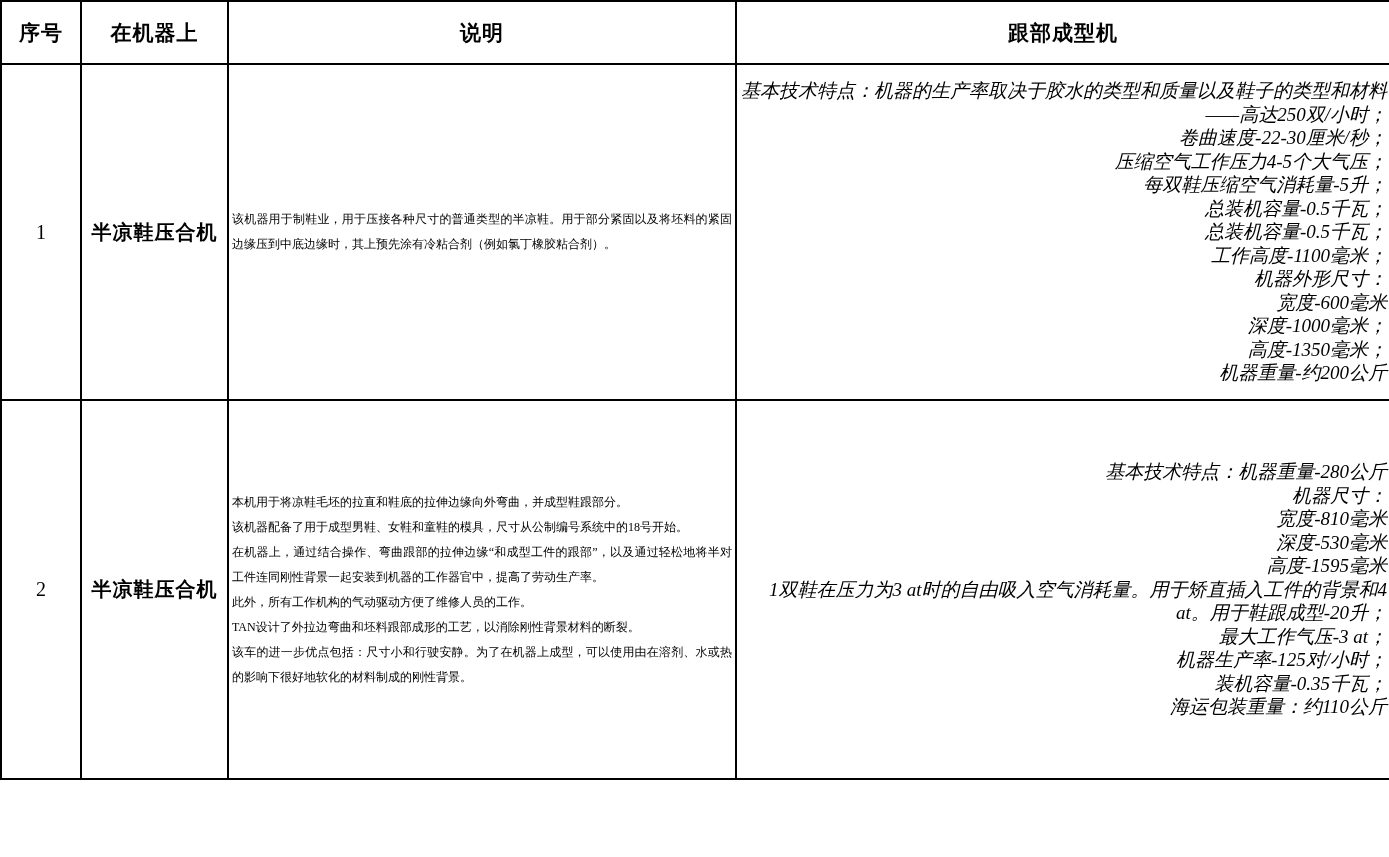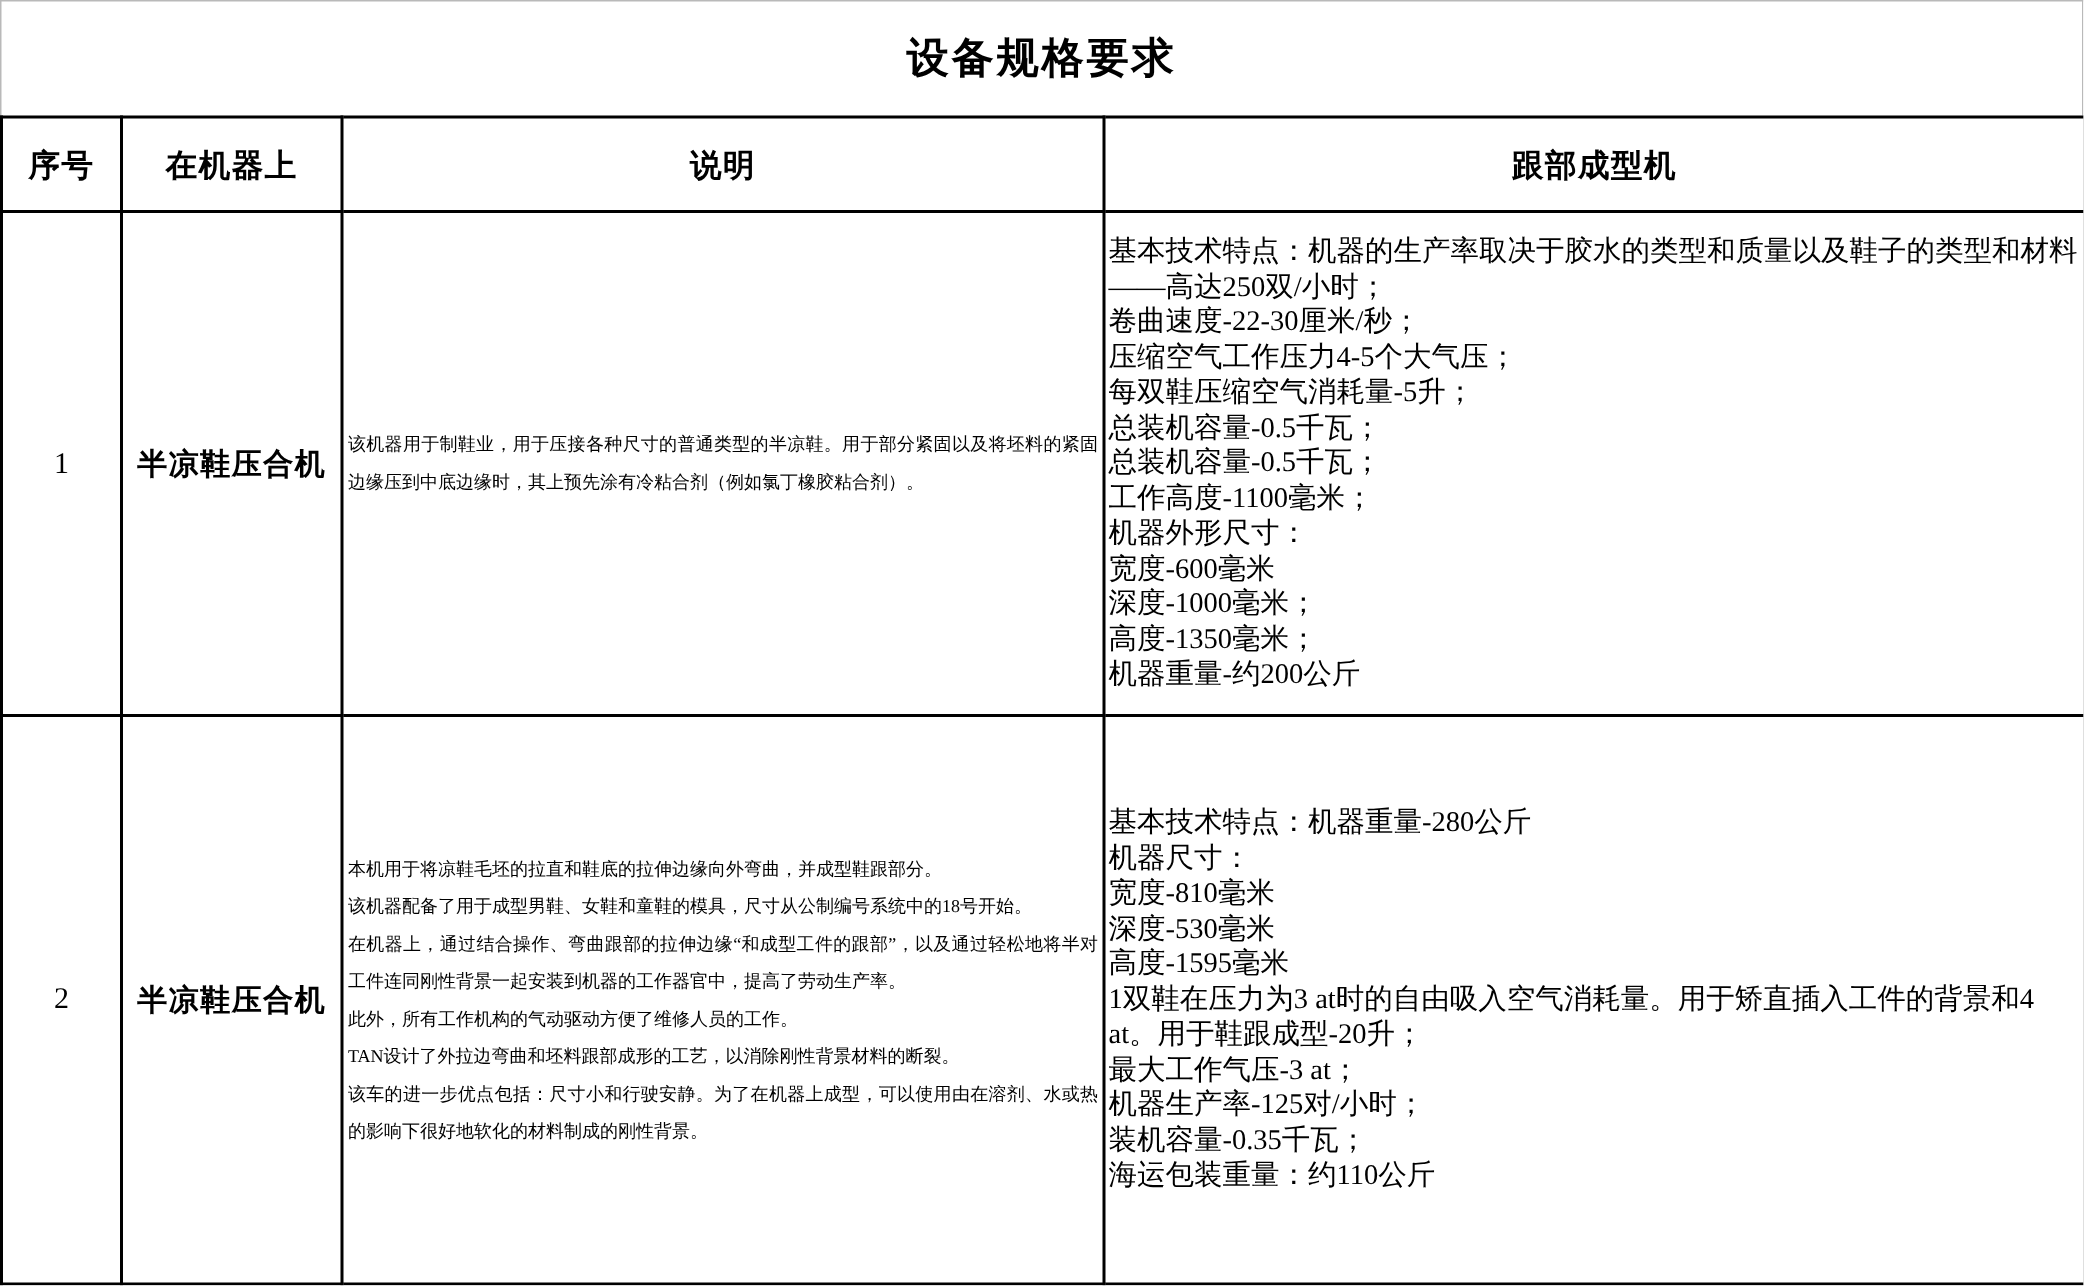--- a/index.html
+++ b/index.html
@@ -66,33 +66,31 @@
     font-size: 12px;
     line-height: 25px;
     text-align: justify;
     text-justify: inter-character;
     white-space: pre-line;
     padding: 0 3px;
   }
   td.cell-specs {
     font-size: 19px;
     line-height: 23.5px;
-    text-align: left;
+    text-align: right;
     white-space: pre-line;
     padding: 0 2px;
+    font-style: italic;
   }
 </style>
 </head>
 <body>
 
 <div class="page">
 
-  <div class="title-bar">
-    <div class="doc-title">设备规格要求</div>
-  </div>
 
   <table class="spec-table">
     <colgroup>
       <col style="width:80px">
       <col style="width:147px">
       <col style="width:508px">
       <col style="width:654px">
     </colgroup>
     <tbody>
       <tr class="header-row">

